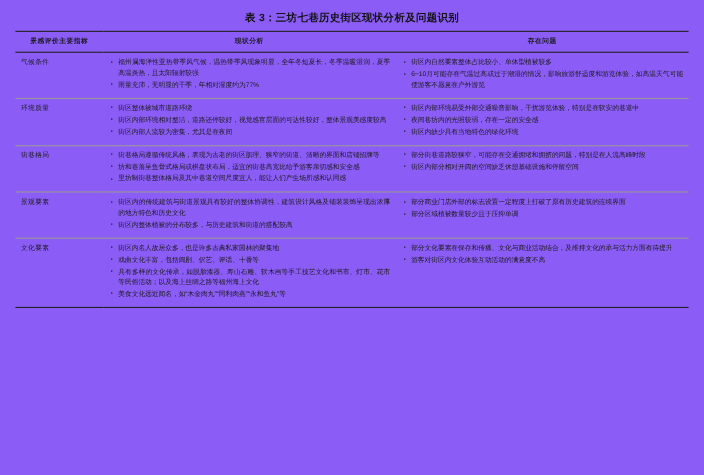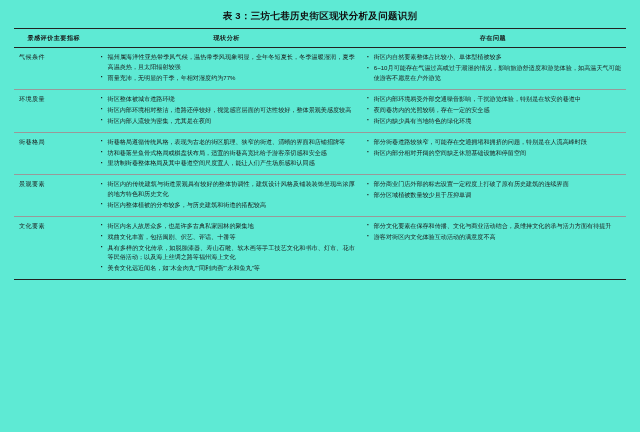--- a/index.html
+++ b/index.html
@@ -12,21 +12,21 @@
     height: 432px;
     font-family: "Liberation Sans", sans-serif;
     color: #111;
     overflow: hidden;
   }
   .page {
     width: 640px;
     height: 432px;
     box-sizing: border-box;
     padding: 8px 14px 4px 14px;
-    background: #5eead4;
+    background: #8b5cf6;
     position: relative;
   }
   .table-title {
     text-align: center;
     font-size: 9.5px;
     font-weight: bold;
     letter-spacing: 0.3px;
     margin: 2px 0 5px 0;
     color: #111;
   }

